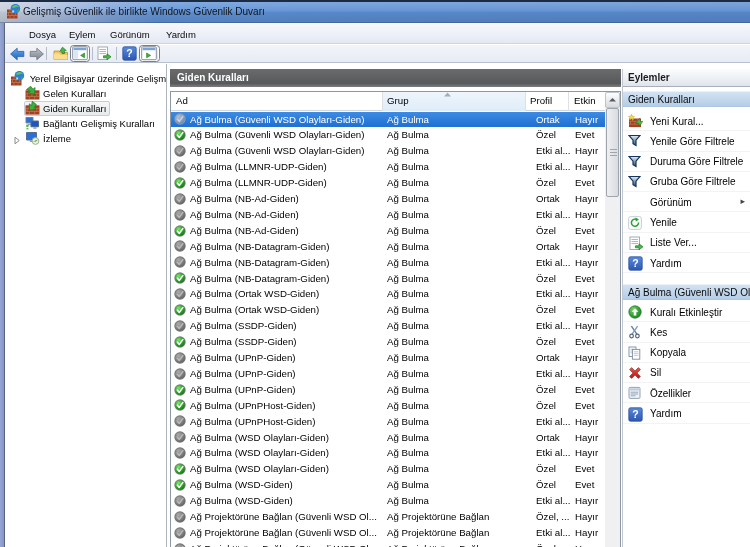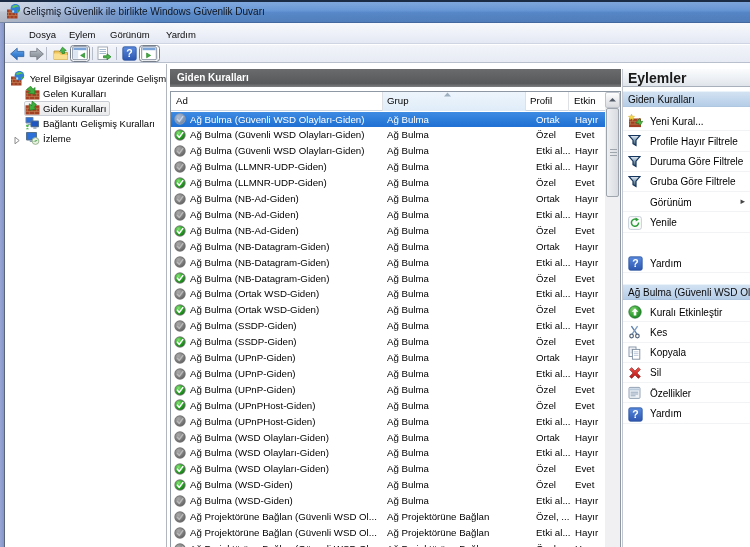--- a/index.html
+++ b/index.html
@@ -57,21 +57,21 @@
 
 #vscroll { position:absolute; left:434px; top:0; width:15px; height:456px; background:#f0f0f2; }
 #vsbtn { position:absolute; left:0px; top:0px; width:15px; height:16px; background:linear-gradient(to bottom,#fefefe,#e7e8ec 60%,#d8dade); border:1px solid #bfc4cc; border-radius:2px; }
 #vsthumb { position:absolute; left:1px; top:16px; width:13px; height:89px; background:linear-gradient(to right,#eef0f2,#d8dbe0); border:1px solid #9ea5ad; border-radius:2px; }
 .grip { position:absolute; left:3px; width:7px; height:1px; background:#9ea5ad; }
 
 
 #rightpane { left:623px; top:64px; width:127px; height:483px; background:#fff; overflow:hidden; }
 #acthdr { position:absolute; left:0; top:5px; width:127px; height:18px;
   background:linear-gradient(to bottom,#fbfcfd,#e9edf2 70%,#dfe4ea); border-bottom:1px solid #a8b0bb;
-  font-weight:bold; font-size:14px; line-height:18px; padding-left:5px; color:#1a1a1a; }
+  font-weight:bold; font-size:10px; line-height:18px; padding-left:5px; color:#1a1a1a; }
 .grphdr { position:absolute; left:0; width:127px; height:16px;
   background:linear-gradient(to bottom,#d2e2f2,#b5cde7); border-top:1px solid #eaf2fa; border-bottom:1px solid #aec6e0;
   font-size:10px; line-height:15px; padding-left:5px; color:#0a0a0a; white-space:nowrap; }
 .act { position:absolute; left:0; width:127px; border-bottom:1px solid #f1f3f5; }
 .aic { position:absolute; left:5px; top:3px; }
 .albl { position:absolute; left:27px; top:4.5px; font-size:10px; white-space:nowrap; }
 .subarr { position:absolute; right:5px; top:4px; font-size:9px; color:#444; }
 #splitline { left:622px; top:69px; width:1px; height:478px; background:#c2c7cf; }
 </style></head>
 <body>
@@ -646,21 +646,21 @@
           </g>
 <path d="M8 9.5 L11.2 4.2 L12.6 7.4 L14.6 6.8 L12.2 11.8 L10.8 9.2 Z" fill="#53b847" stroke="#1d7a1d" stroke-width="0.6" transform="rotate(8 11 8)"></path>
 <path d="M3.5 0.2 L4.4 2.2 L6.5 2.4 L4.9 3.8 L5.4 5.9 L3.5 4.8 L1.6 5.9 L2.1 3.8 L0.5 2.4 L2.6 2.2 Z" fill="#f7d84b" stroke="#c8a422" stroke-width="0.5"></path>
 </svg></span>
       <span class="albl">Yeni Kural...</span>
     </div>
 <div class="act" style="top:67.3px;height:20.3px">
       <span class="aic"><svg width="13" height="13" viewBox="0 0 13 13">
 <path d="M1 1.5 L12 1.5 L8 6.2 L8 11.5 L5 9.6 L5 6.2 Z" fill="url(#fung)" stroke="#16365e" stroke-width="1.2"></path>
 </svg></span>
-      <span class="albl">Profile Hayır Filtrele</span>
+      <span class="albl">Yenile Göre Filtrele</span>
     </div>
 <div class="act" style="top:87.6px;height:20.3px">
       <span class="aic"><svg width="13" height="13" viewBox="0 0 13 13">
 <path d="M1 1.5 L12 1.5 L8 6.2 L8 11.5 L5 9.6 L5 6.2 Z" fill="url(#fung)" stroke="#16365e" stroke-width="1.2"></path>
 </svg></span>
       <span class="albl">Duruma Göre Filtrele</span>
     </div>
 <div class="act" style="top:107.9px;height:20.3px">
       <span class="aic"><svg width="13" height="13" viewBox="0 0 13 13">
 <path d="M1 1.5 L12 1.5 L8 6.2 L8 11.5 L5 9.6 L5 6.2 Z" fill="url(#fung)" stroke="#16365e" stroke-width="1.2"></path>
@@ -671,20 +671,32 @@
       <span class="albl">Görünüm</span>
       <span class="subarr">▸</span>
     </div>
 <div class="act" style="top:148.5px;height:20.3px">
       <span class="aic"><svg width="14" height="14" viewBox="0 0 14 14">
 <rect x="0.6" y="0.6" width="12.8" height="12.8" rx="2" fill="#fbfbfb" stroke="#b9c4ce" stroke-width="0.8"></rect>
 <path d="M10.6 6.6 A3.6 3.6 0 1 1 8.7 3.5" fill="none" stroke="#2e9e3a" stroke-width="1.5"></path>
 <path d="M7.6 1.6 L11 3.4 L7.8 5.4 Z" fill="#2e9e3a"></path>
 </svg></span>
       <span class="albl">Yenile</span>
+    </div>
+<div class="act" style="top:168.8px;height:20.3px">
+      <span class="aic"><svg width="16" height="16" viewBox="0 0 16 16">
+<rect x="2" y="1" width="9.5" height="12.5" fill="#fff" stroke="#9aa2ae" stroke-width="0.9"></rect>
+<g stroke="#9fb3c8" stroke-width="0.9">
+            <line x1="3.5" y1="3.5" x2="10" y2="3.5"></line>
+            <line x1="3.5" y1="5.5" x2="10" y2="5.5"></line>
+            <line x1="3.5" y1="7.5" x2="10" y2="7.5"></line>
+          </g>
+<path d="M7.5 9.8 L11 9.8 L11 7.8 L15 10.8 L11 13.8 L11 11.8 L7.5 11.8 Z" fill="#4cb84c" stroke="#1d7a1d" stroke-width="0.7"></path>
+</svg></span>
+      <span class="albl">Liste Ver...</span>
     </div>
 <div class="act" style="top:189.1px;height:20.3px">
       <span class="aic"><svg width="15" height="15" viewBox="0 0 15 15">
 <rect x="0.8" y="0.8" width="13.4" height="13.4" rx="1.6" fill="url(#helpg)" stroke="#28509a" stroke-width="0.8"></rect>
 <text x="7.5" y="11.3" text-anchor="middle" font-family="Liberation Sans" font-size="10.5" font-weight="bold" fill="#fff">?</text>
 </svg></span>
       <span class="albl">Yardım</span>
     </div>
   <div class="grphdr" style="top:219.5px">Ağ Bulma (Güvenli WSD Olayl...</div>
 <div class="act" style="top:238.0px;height:20.3px">

